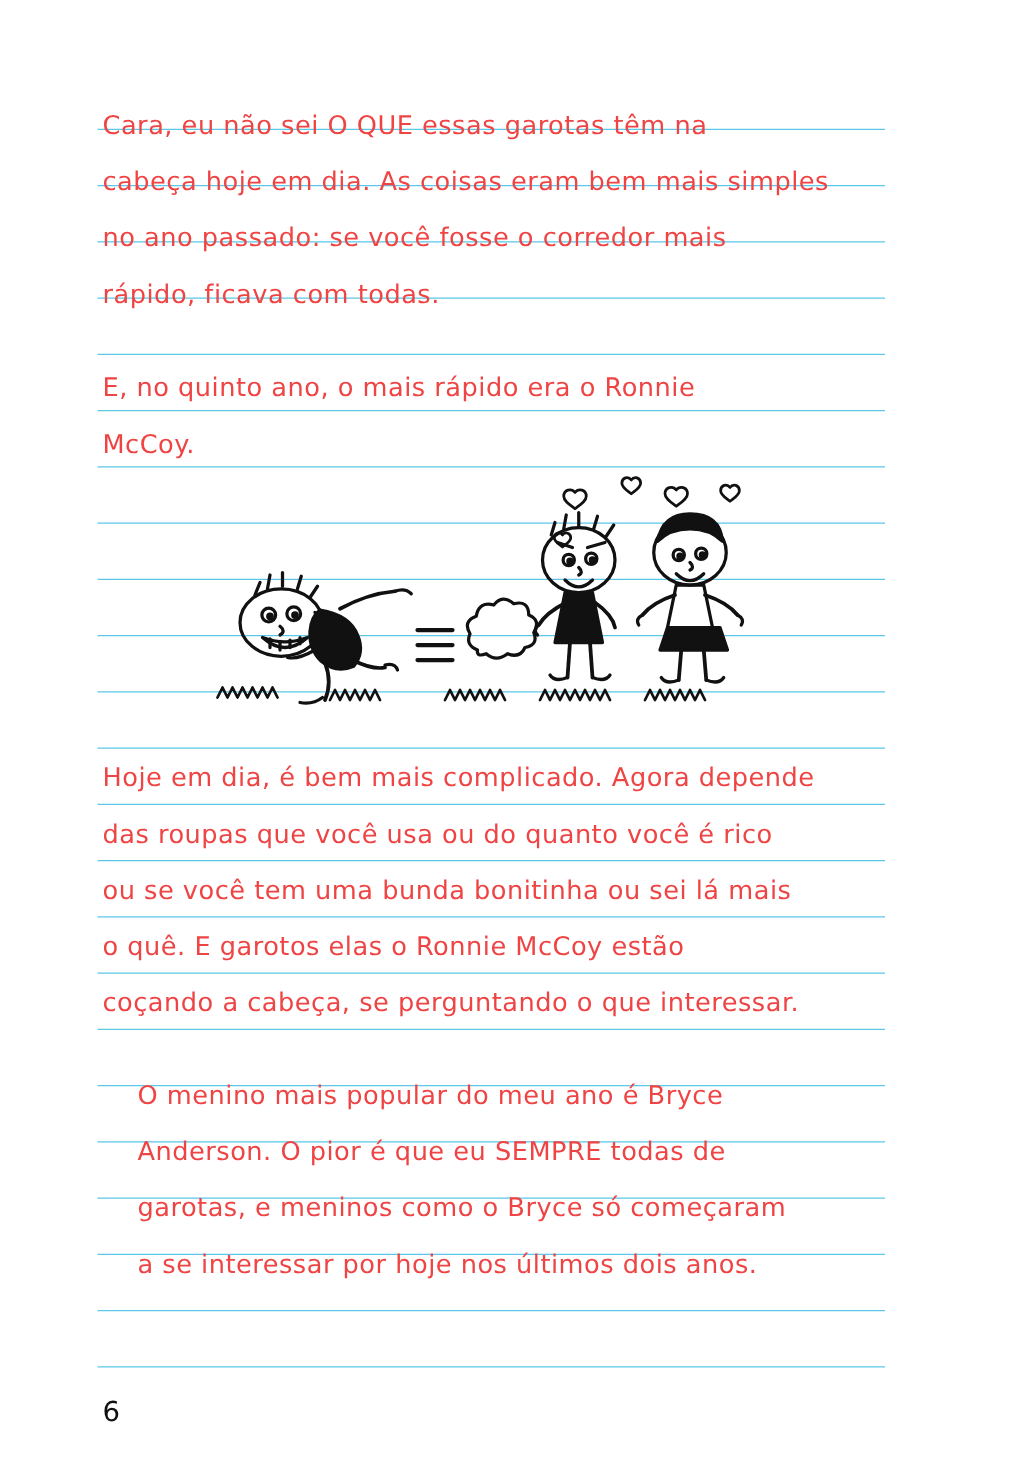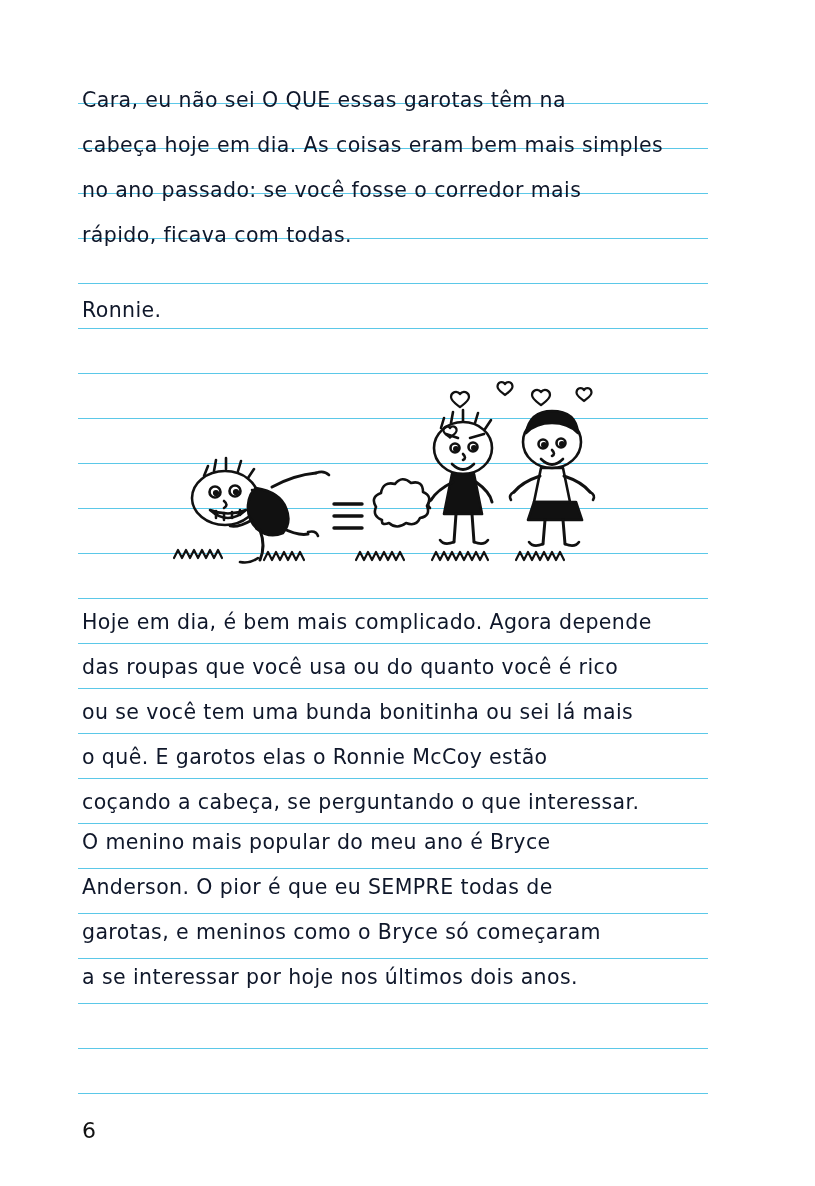--- a/index.html
+++ b/index.html
@@ -40,21 +40,21 @@
     left: 0;
     top: 0;
     width: 815px;
     height: 1186px;
   }
 
   .para {
     position: absolute;
     left: 82px;
     width: 632px;
-    color: #0f172a;
+    color: #ef4444;
     font-family: "DejaVu Sans", sans-serif;
     font-size: 20.5px;
     letter-spacing: 0.4px;
     line-height: 45px;
   }
   .para .ln {
     display: block;
     height: 45px;
     white-space: nowrap;
   }
@@ -110,21 +110,22 @@
   <div class="content">
 
     <div class="para" style="top:78px;">
       <span class="ln">Cara, eu não sei O QUE essas garotas têm na</span>
       <span class="ln">cabeça hoje em dia. As coisas eram bem mais simples</span>
       <span class="ln">no ano passado: se você fosse o corredor mais</span>
       <span class="ln">rápido, ficava com todas.</span>
     </div>
 
     <div class="para" style="top:288px;">
-      <span class="ln">Ronnie.</span>
+      <span class="ln">E, no quinto ano, o mais rápido era o Ronnie</span>
+      <span class="ln">McCoy.</span>
     </div>
 
     <div class="illustration">
       <svg viewBox="0 0 520 200" width="520" height="200" xmlns="http://www.w3.org/2000/svg">
         <g fill="none" stroke="#111111" stroke-width="2.6" stroke-linecap="round" stroke-linejoin="round">
 
           <g stroke-width="2.2">
             <path d="M300 24 c-3,-4 -9,-2 -9,3 c0,4 5,7 9,10 c4,-3 9,-6 9,-10 c0,-5 -6,-7 -9,-3 z"></path>
             <path d="M345 14 c-2.5,-3.5 -7.5,-1.8 -7.5,2.5 c0,3.5 4.5,6 7.5,8.5 c3,-2.5 7.5,-5 7.5,-8.5 c0,-4.3 -5,-6 -7.5,-2.5 z"></path>
             <path d="M381 22 c-3,-4 -9,-2 -9,3 c0,4 5,7 9,10 c4,-3 9,-6 9,-10 c0,-5 -6,-7 -9,-3 z"></path>
@@ -232,21 +233,21 @@
     </div>
 
     <div class="para" style="top:600px;">
       <span class="ln">Hoje em dia, é bem mais complicado. Agora depende</span>
       <span class="ln">das roupas que você usa ou do quanto você é rico</span>
       <span class="ln">ou se você tem uma bunda bonitinha ou sei lá mais</span>
       <span class="ln">o quê. E garotos elas o Ronnie McCoy estão</span>
       <span class="ln">coçando a cabeça, se perguntando o que interessar.</span>
     </div>
 
-    <div class="para" style="top:820px;">
+    <div class="para" style="top:854px;margin-left:28px;">
       <span class="ln">O menino mais popular do meu ano é Bryce</span>
       <span class="ln">Anderson. O pior é que eu SEMPRE todas de</span>
       <span class="ln">garotas, e meninos como o Bryce só começaram</span>
       <span class="ln">a se interessar por hoje nos últimos dois anos.</span>
     </div>
 
     <div class="page-number">6</div>
 
   </div>
 </div>

